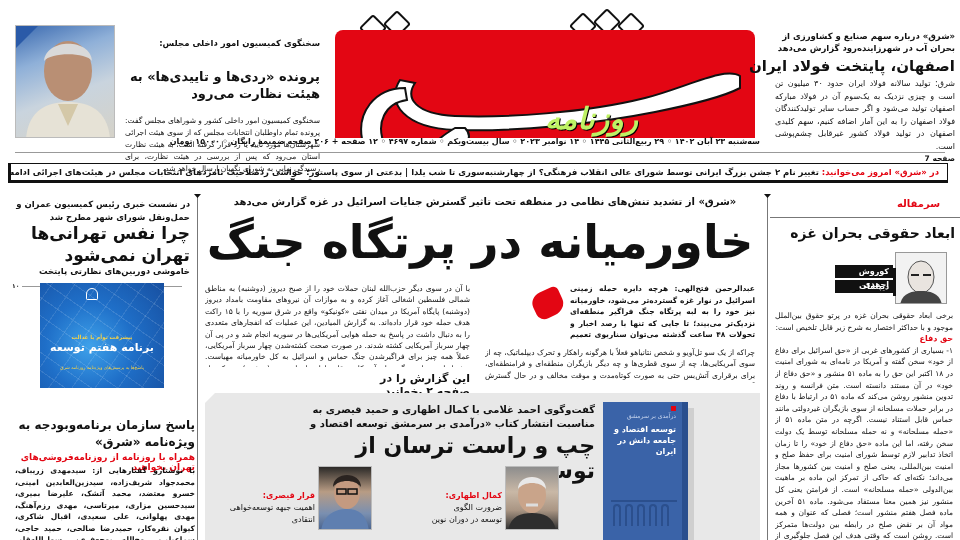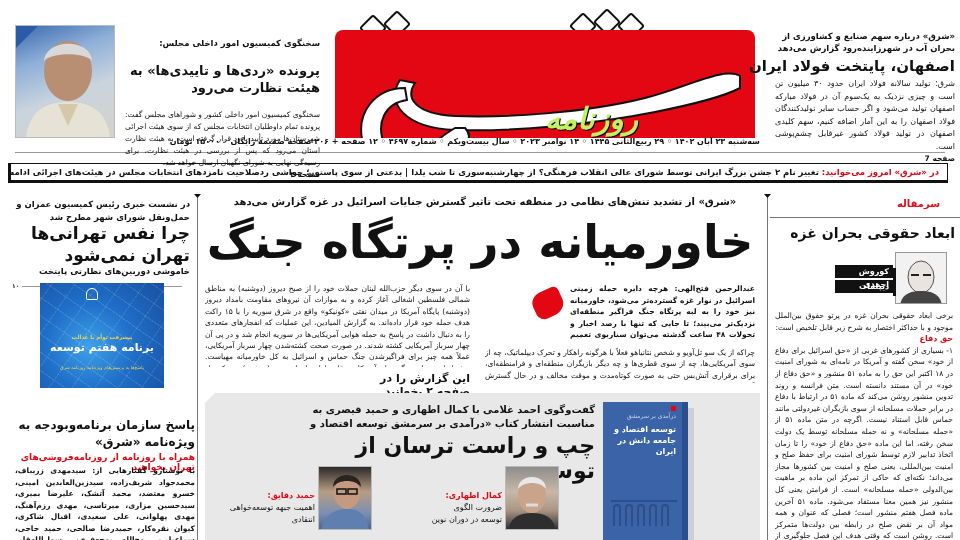--- a/index.html
+++ b/index.html
@@ -23,21 +23,21 @@
   .tr-kicker { font-size: 8.5px; font-weight: bold; line-height: 12px; }
   .tr-headline { font-size: 15px; font-weight: 900; margin: 3px 0 3px; white-space: nowrap; }
   .tr-body { font-size: 8px; line-height: 12.5px; text-align: justify; }
   .page-ref { font-size: 7.5px; font-weight: bold; margin-top: 1px; }
 
   
   .tl-photo { left: 15px; top: 25px; width: 100px; height: 113px; background: linear-gradient(160deg, #3b6ab0 0%, #8fb0d8 30%, #c9d4de 60%, #d5d2c8 100%); overflow: hidden; border: 1px solid #bbb; }
   .tl-photo .corner { position: absolute; left: 0; top: 0; width: 0; height: 0; border-top: 22px solid #2a5aa8; border-right: 22px solid transparent; }
   .tl-story { left: 125px; top: 38px; width: 195px; text-align: right; }
   .tl-kicker { font-size: 8.5px; font-weight: bold; }
-  .tl-headline { font-size: 13px; font-weight: 900; line-height: 17px; margin: 14px 0 3px; }
+  .tl-headline { font-size: 13px; font-weight: 900; line-height: 17px; margin: 20px 0 3px; }
   .tl-body { font-size: 7.5px; line-height: 12px; text-align: justify; }
 
   
   .teaser { left: 8px; top: 163px; width: 940px; height: 20px; border: 1.5px solid #111; border-bottom-width: 3px; border-left-width: 3px; font-size: 8.5px; font-weight: bold; line-height: 17px; padding: 0 8px; white-space: nowrap; overflow: hidden; }
   .teaser .lead { color: #e30613; }
 
   
   .vrule { width: 1px; background: #777; }
   .vrule-cap { width: 7px; height: 4px; background: #111; clip-path: polygon(0 0, 100% 0, 50% 100%); }
 
@@ -210,21 +210,21 @@
 <div class="abs person person-2">
   <svg width="54" height="64" viewBox="0 0 54 64">
     <ellipse cx="30" cy="26" rx="13" ry="16" fill="#c49a80"></ellipse>
     <path d="M16 20 C16 4, 44 4, 44 20 C38 12, 22 12, 16 20 Z" fill="#2a2320"></path>
     <rect x="20" y="22" width="9" height="5" fill="none" stroke="#111" stroke-width="1.5"></rect>
     <rect x="31" y="22" width="9" height="5" fill="none" stroke="#111" stroke-width="1.5"></rect>
     <path d="M4 64 C6 48, 18 42, 30 42 C42 42, 50 48, 52 64 Z" fill="#5f7fb0"></path>
   </svg>
 </div>
 <div class="abs person-cap cap-2">
-  <div class="pname">حمید دقایق:</div>
+  <div class="pname">قرار قیصری:</div>
   <div>اهمیت جبهه توسعه‌خواهی انتقادی</div>
 </div>
 
 <div class="abs lc-kicker">در نشست خبری رئیس کمیسیون عمران و حمل‌ونقل شورای شهر مطرح شد</div>
 <div class="abs lc-headline">چرا نفس تهرانی‌ها تهران نمی‌شود</div>
 <div class="abs lc-sub">خاموشی دوربین‌های نظارتی پایتخت</div>
 <div class="abs lc-hrule"></div>
 <div class="abs lc-pageno">۱۰</div>
 
 <div class="abs lc-cover">

